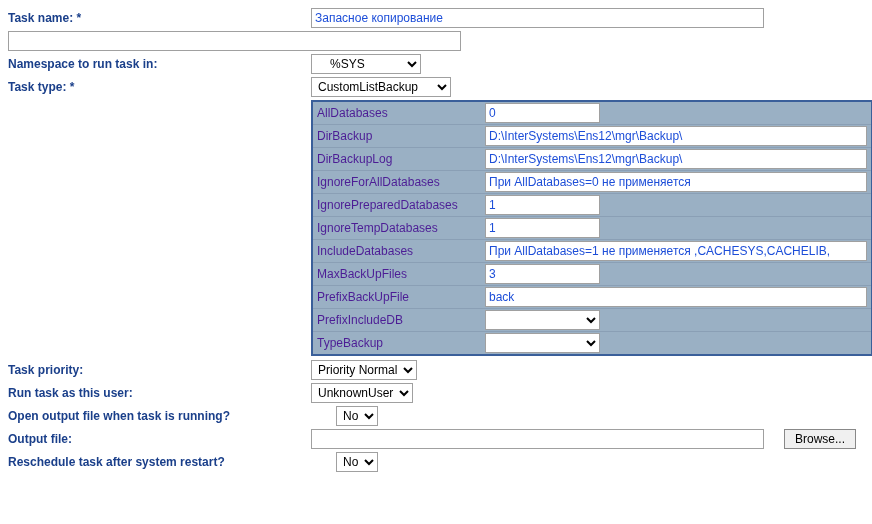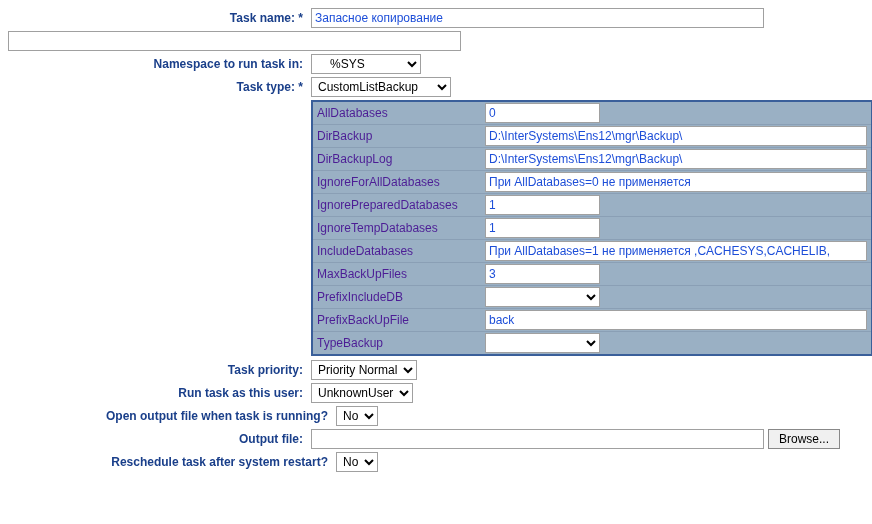--- a/index.html
+++ b/index.html
@@ -10,21 +10,21 @@
     padding: 8px;
     background: #fff;
   }
   .form-row {
     display: flex;
     align-items: center;
     margin-bottom: 3px;
   }
   .form-label {
     width: 295px;
-    text-align: right;
+    text-align: left;
     font-weight: bold;
     color: #1a3f8a;
     padding-right: 8px;
   }
   .form-control {
     flex: 0 0 auto;
   }
   input[type="text"] {
     font-family: Arial, sans-serif;
     font-size: 12px;
@@ -149,32 +149,32 @@
   </div>
   <div class="param-row">
     <div class="param-label">IncludeDatabases</div>
     <div class="param-input"><input type="text" value="При AllDatabases=1 не применяется ,CACHESYS,CACHELIB," style=""></div>
   </div>
   <div class="param-row">
     <div class="param-label">MaxBackUpFiles</div>
     <div class="param-input narrow"><input type="text" value="3" style=""></div>
   </div>
   <div class="param-row">
+    <div class="param-label">PrefixBackUpFile</div>
+    <div class="param-input"><input type="text" value="back" style=""></div>
+  </div>
+  <div class="param-row">
     <div class="param-label">PrefixIncludeDB</div>
     <div class="param-input narrow">
       <select>
         <option></option>
       </select>
     </div>
   </div>
   <div class="param-row">
-    <div class="param-label">PrefixBackUpFile</div>
-    <div class="param-input"><input type="text" value="back" style=""></div>
-  </div>
-  <div class="param-row">
     <div class="param-label">TypeBackup</div>
     <div class="param-input narrow">
       <select>
         <option></option>
       </select>
     </div>
   </div>
 </div>
 
 <div class="form-row">
@@ -199,21 +199,21 @@
   <div class="form-label" style="width:360px;">Open output file when task is running?</div>
   <div class="form-control">
     <select>
       <option>No</option>
     </select>
   </div>
 </div>
 
 <div class="form-row">
   <div class="form-label">Output file:</div>
-  <div class="form-control" style="display:flex; gap:4px; align-items:center;">
+  <div class="form-control" style="display:flex; gap:20px; align-items:center;">
     <input type="text" class="output-input" value="" style="">
     <button>Browse...</button>
   </div>
 </div>
 
 <div class="form-row" style="width:370px;">
   <div class="form-label" style="width:360px;">Reschedule task after system restart?</div>
   <div class="form-control">
     <select>
       <option>No</option>

